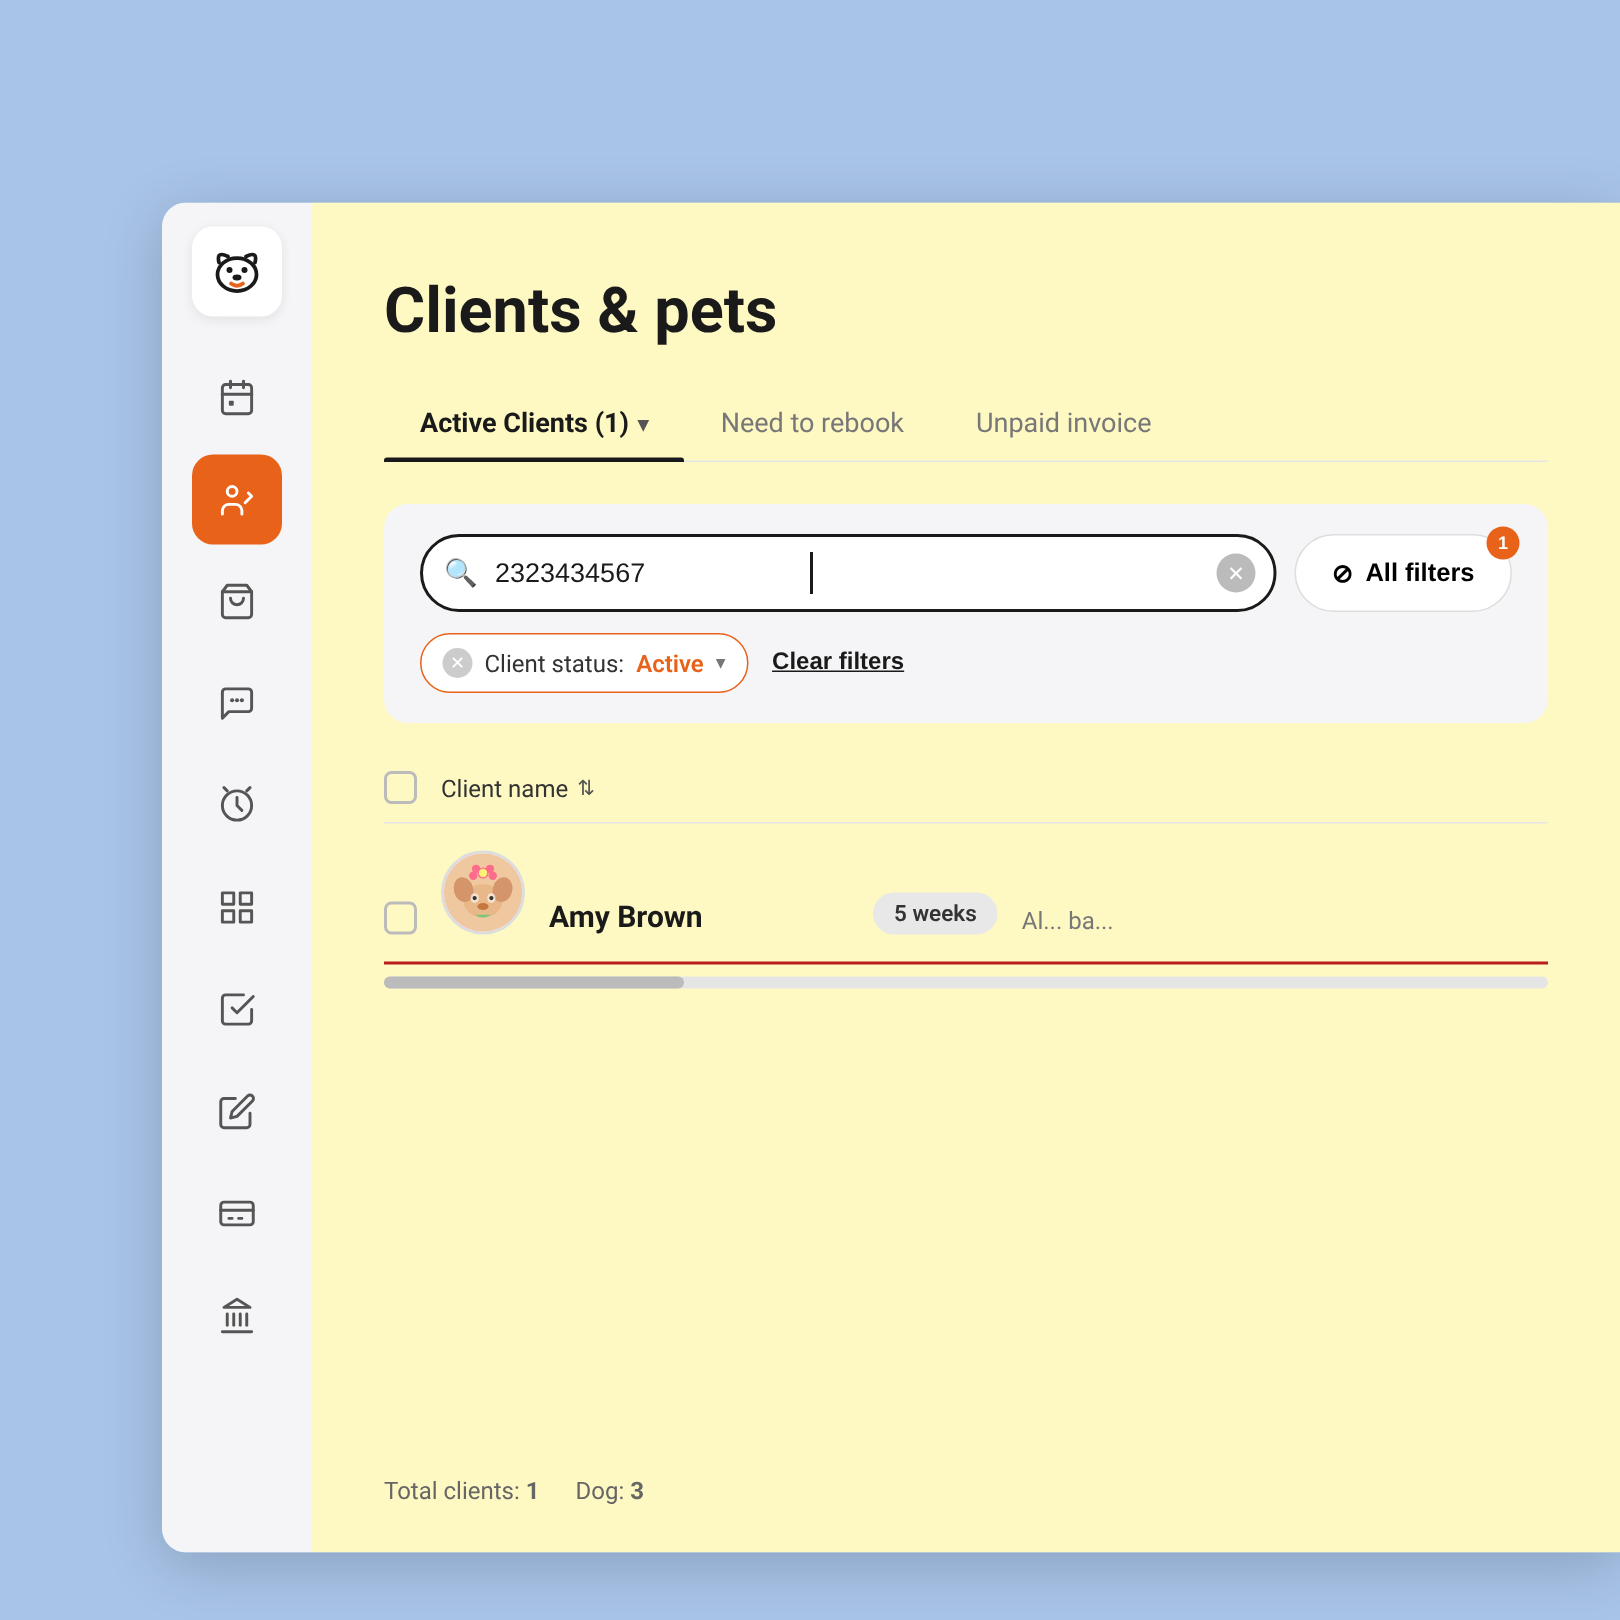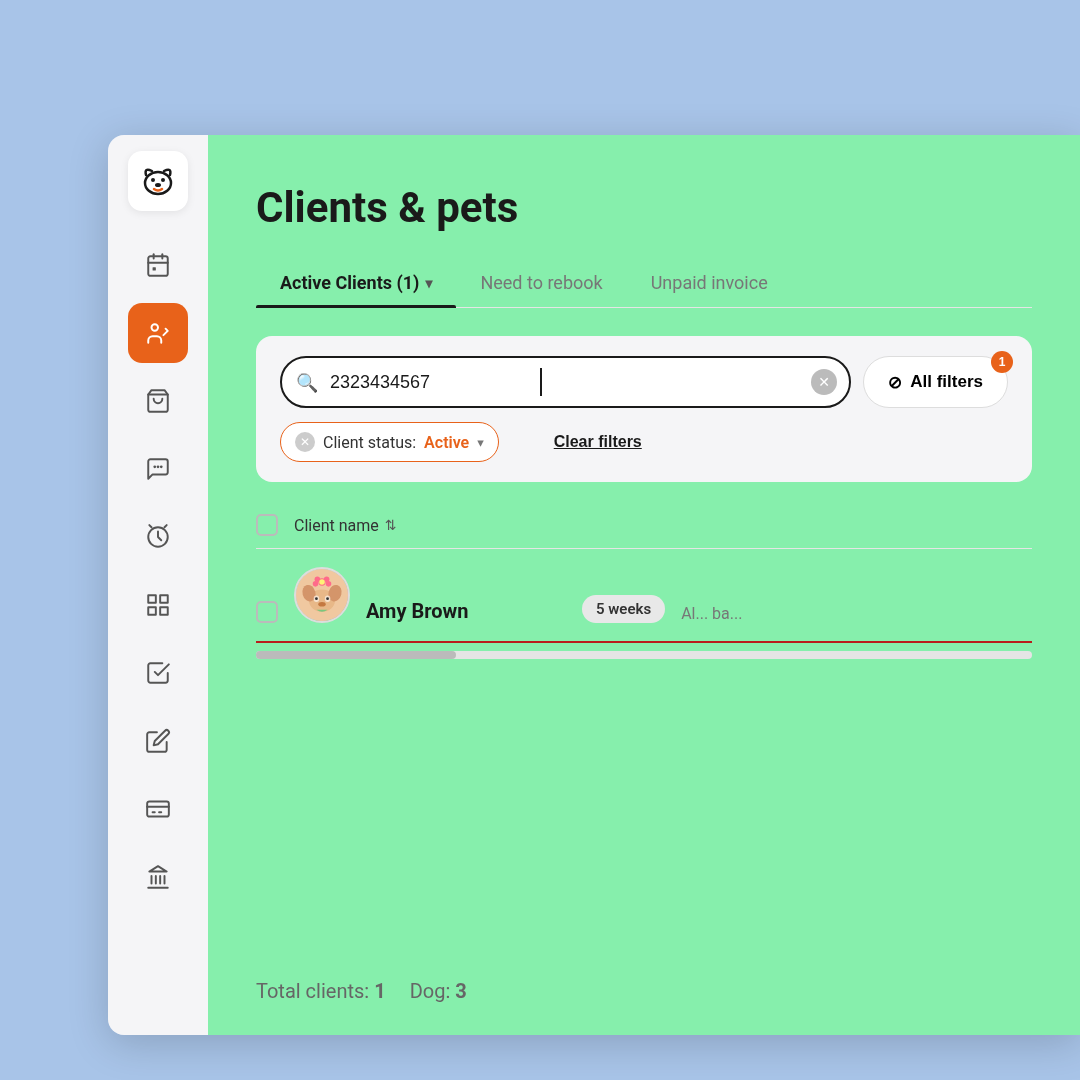--- a/index.html
+++ b/index.html
@@ -72,21 +72,21 @@
     }
 
     .sidebar-item svg {
       width: 26px;
       height: 26px;
     }
 
     
     .main-content {
       flex: 1;
-      background: #86efac;
+      background: #fef9c3;
       display: flex;
       flex-direction: column;
       padding: 48px 48px 32px 48px;
       overflow: hidden;
     }
 
     .page-title {
       font-size: 42px;
       font-weight: 700;
       color: #1a1a1a;
@@ -293,21 +293,20 @@
     }
 
     .clear-filters-btn {
       background: none;
       border: none;
       cursor: pointer;
       font-size: 16px;
       font-weight: 700;
       color: #1a1a1a;
       text-decoration: underline;
-      margin-left: 39px;
     }
 
     
     .table-area {
       flex: 1;
       overflow: hidden;
     }
 
     .table-header {
       display: flex;
@@ -392,21 +391,21 @@
 
     .col-right-hint {
       flex: 1;
       font-size: 16px;
       color: #777;
     }
 
     
     .table-footer {
       margin-top: 20px;
-      font-size: 20px;
+      font-size: 16px;
       color: #666;
       display: flex;
       gap: 24px;
     }
 
     
     .scrollbar-track {
       height: 8px;
       background: #e5e5e5;
       border-radius: 4px;

